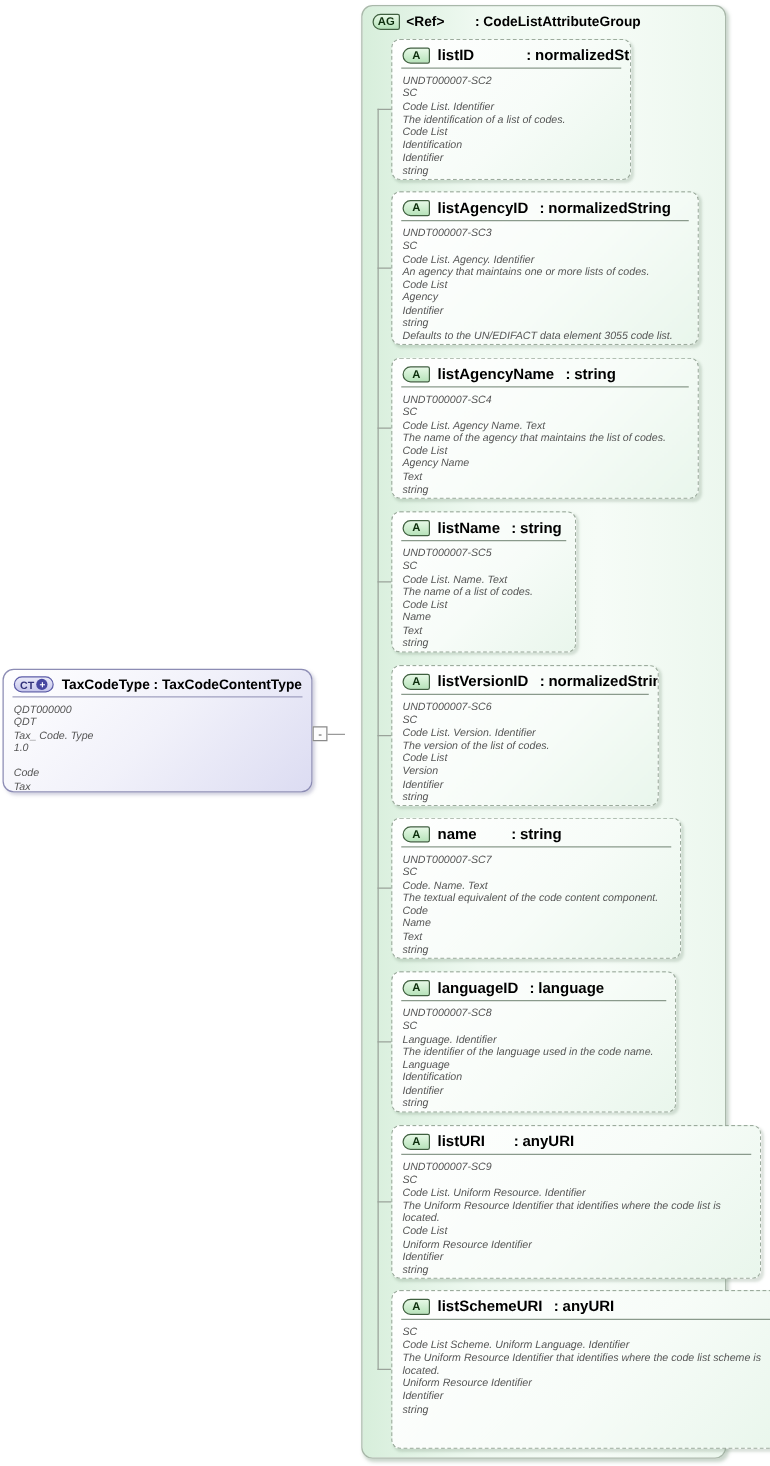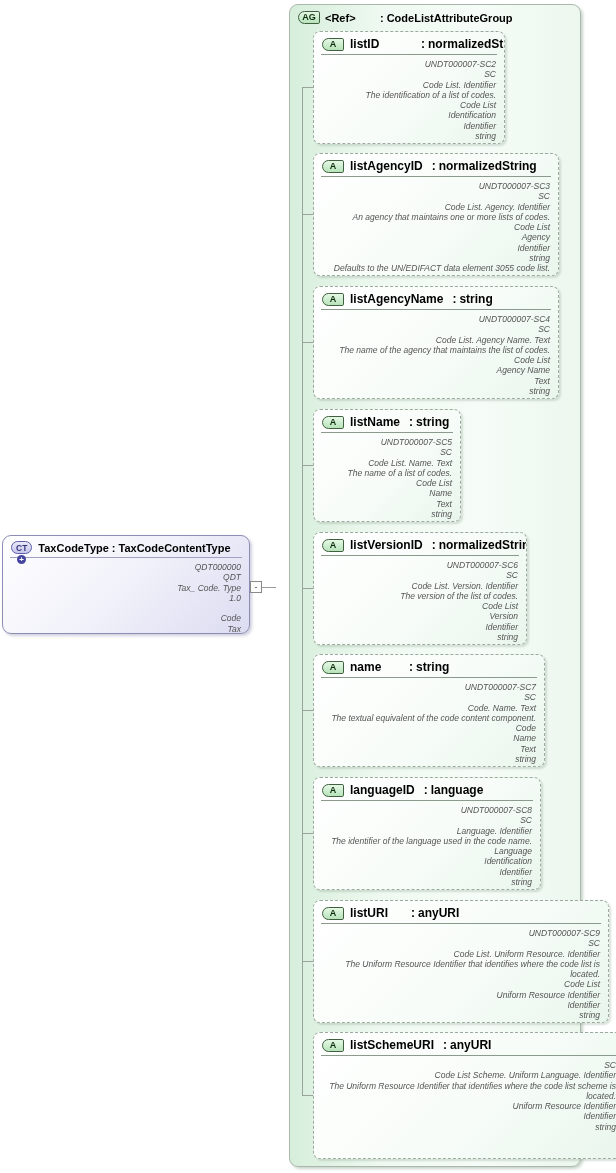--- a/index.html
+++ b/index.html
@@ -8,37 +8,37 @@
     width:616px; height:1173px; position:relative;
     background:#ffffff;
     font-family:"Liberation Sans", sans-serif;
     overflow:hidden;
   }
 
   
   .box-header { display:flex; align-items:center; gap:6px; padding:5px 8px 2px 8px; }
   .box-title  { font-weight:bold; font-size:11px; color:#000; white-space:nowrap; }
   .divider    { height:1px; margin:1px 7px 2px 7px; }
-  .box-lines  { padding:2px 8px 4px 8px; overflow:hidden;text-align:right; }
+  .box-lines  { padding:2px 8px 4px 8px; overflow:hidden; }
   .dline      { font-size:8.5px; font-style:italic; color:#555; line-height:10.3px; }
 
   
   .ct-box {
     position:absolute; left:2px; top:535px; width:248px; height:99px;
     border:1.5px solid #8c8cb4; border-radius:9px;
     background:linear-gradient(135deg,#ffffff 0%,#f1f1fa 50%,#dcdcf2 100%);
     box-shadow:2px 2px 3px rgba(120,120,160,.35);
   }
   .ct-box .divider { background:#a0a0c0; }
   .ct-icon {
     display:inline-flex; align-items:center; gap:2px;
     padding:1px 4px; height:13px;
     border:1.5px solid #5c5ca8; border-radius:7px;
     background:linear-gradient(#eaeaf8,#c6c6ec);
-    font-size:8.5px; font-weight:bold; color:#32327a; line-height:10px;flex-direction:column;
+    font-size:8.5px; font-weight:bold; color:#32327a; line-height:10px;
   }
   .plus-badge {
     display:inline-block; width:9px; height:9px; border-radius:50%;
     background:#4646a0; color:#fff; font-size:8px; line-height:9px;
     text-align:center; font-weight:bold;
   }
 
   
   .h-conn { position:absolute; left:262px; top:587px; width:14px; height:1px; background:#9a9a9a; }
   .collapse-box {

